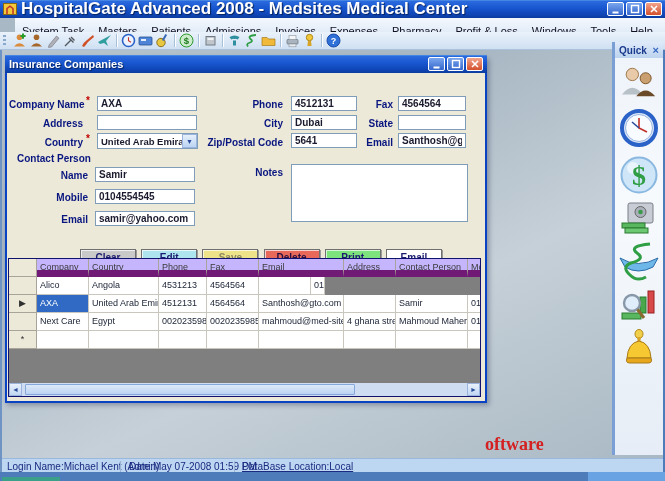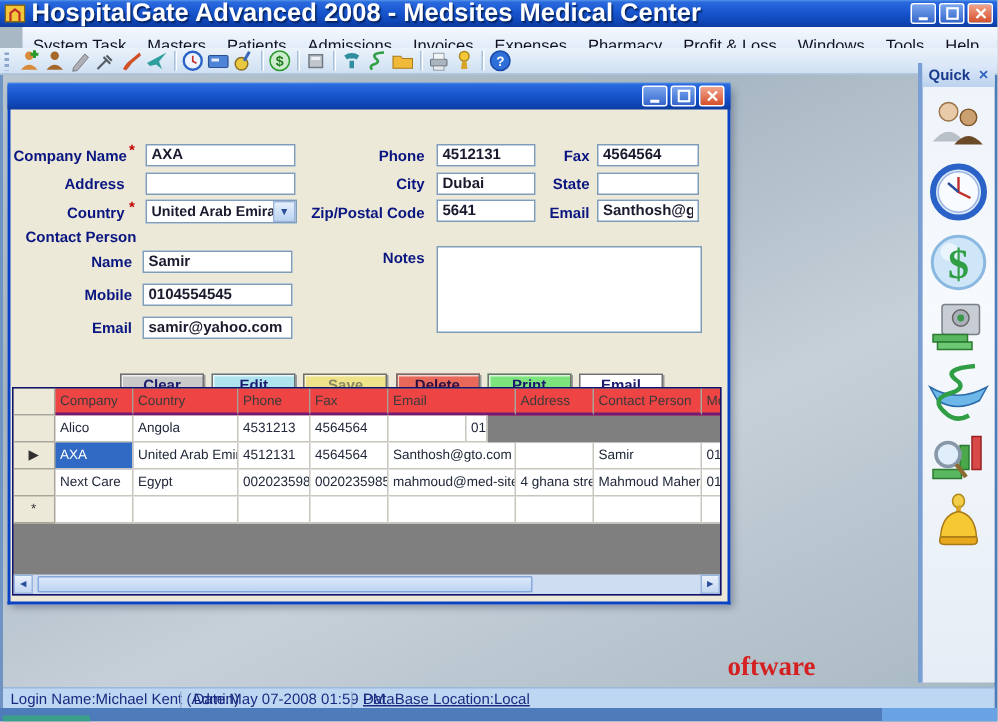--- a/index.html
+++ b/index.html
@@ -63,21 +63,21 @@
 
   .btn-row { position:absolute; left:75px; top:176px; width:362px; height:16px; display:flex; justify-content:space-between; }
   .act-btn { width:56px; height:16px; border:1px solid #707070; box-shadow:inset 1px 1px 0 rgba(255,255,255,.7), 1px 1px 0 #9a9a9a;
     font-size:10px; font-weight:bold; font-family:"Liberation Sans",sans-serif; display:flex; align-items:center; justify-content:center; }
 
   
   .grid { position:absolute; left:3px; top:185px; width:473px; height:139px; background:#7f7f7f; border:1px solid #10126e; overflow:hidden; }
   .g-row { display:flex; height:18px; }
   .g-cell { height:18px; padding:3px 3px 0 3px; font-size:9px; white-space:nowrap; overflow:hidden;
     background:#fff; border-right:1px solid #c9c6be; border-bottom:1px solid #c9c6be; color:#20283a; }
-  .g-head .g-cell { background:#ef4444; border-right:1px solid #a8a49a; border-bottom:2px solid #701a75; color:#3a3a3a; }
+  .g-head .g-cell { background:#c4b5fd; border-right:1px solid #a8a49a; border-bottom:7px solid #701a75; color:#3a3a3a; }
   .g-sel { width:28px; min-width:28px; background:#ece9d8; border-right:1px solid #a8a49a; border-bottom:1px solid #a8a49a;
     font-size:9px; text-align:center; color:#303030; padding-top:3px; }
   .g-cell.cursel { background:#316ac5; color:#fff; }
   .g-hscroll { position:absolute; left:0; bottom:0; width:471px; height:13px; background:#cfddf3; display:flex; align-items:center; }
   .g-arrow { width:13px; height:13px; background:linear-gradient(180deg,#e8f1fc,#c2d7f2); border:1px solid #9ab4dd;
     font-size:7px; color:#2a4d9b; display:flex; align-items:center; justify-content:center; }
   .g-thumb { position:absolute; left:16px; width:330px; height:11px; top:1px;
     background:linear-gradient(180deg,#dce9fa,#bcd4f2); border:1px solid #86a7dc; border-radius:1px; }
 
   
@@ -253,20 +253,21 @@
     </div>
 
   <div class="client">
     <span class="wm-small">oftware</span>
   </div>
   <div class="edge-l"></div>
   <div class="edge-r"></div>
 
   <div class="dialog">
     <div class="dlg-titlebar">
+      <span class="dlg-title">Insurance Companies</span>
       <span class="win-controls">
         <span class="wbtn">
             <svg width="12" height="12" viewBox="0 0 12 12">
               <rect x="2.5" y="8.5" width="6" height="2" fill="#fff"></rect>
             </svg>
           </span>
         <span class="wbtn">
             <svg width="12" height="12" viewBox="0 0 12 12">
               <rect x="2.5" y="2.5" width="7" height="7" fill="none" stroke="#fff" stroke-width="1.4"></rect>
             </svg>

